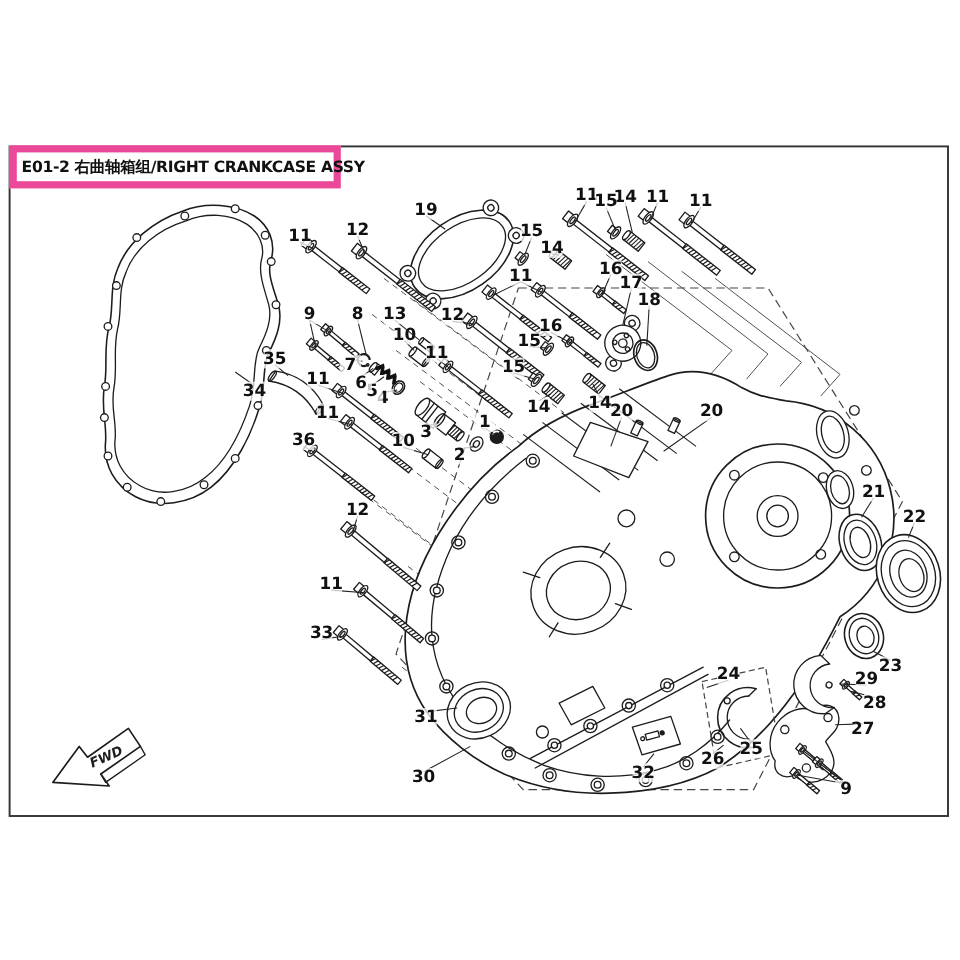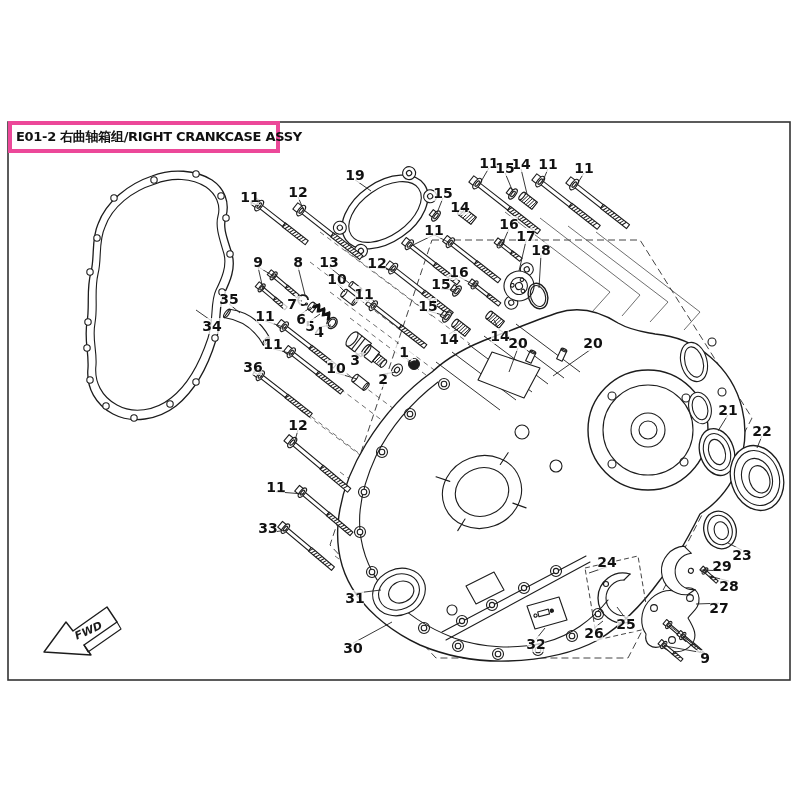--- a/index.html
+++ b/index.html
@@ -1,20 +1,20 @@
 <!DOCTYPE html>
 <html><head>
 <meta charset="utf-8">
 <style>
   html,body{margin:0;padding:0;background:#fff;}
   #page{position:relative;width:800px;height:800px;background:#fff;overflow:hidden;
         font-family:"DejaVu Sans","Liberation Sans",sans-serif;}
   #diagram{position:absolute;left:0;top:0;}
   .title-box{position:absolute;left:8px;top:121px;width:256px;height:22px;
-        border:4px solid #ec4899;background:#fff;display:flex;align-items:center;
+        border:6px solid #ec4899;background:#fff;display:flex;align-items:center;
         padding:1px 4px;font-size:13px;font-weight:bold;color:#111;
         white-space:nowrap;letter-spacing:-0.3px;z-index:2;}
 </style>
 </head>
 <body>
 
 <div id="page">
   <div class="title-box">E01-2 右曲轴箱组/RIGHT CRANKCASE ASSY</div>
   <svg id="diagram" width="800" height="800" viewBox="0 0 800 800">
       <rect x="8" y="122" width="782" height="558" fill="none" stroke="#333" stroke-width="1.6"></rect>

